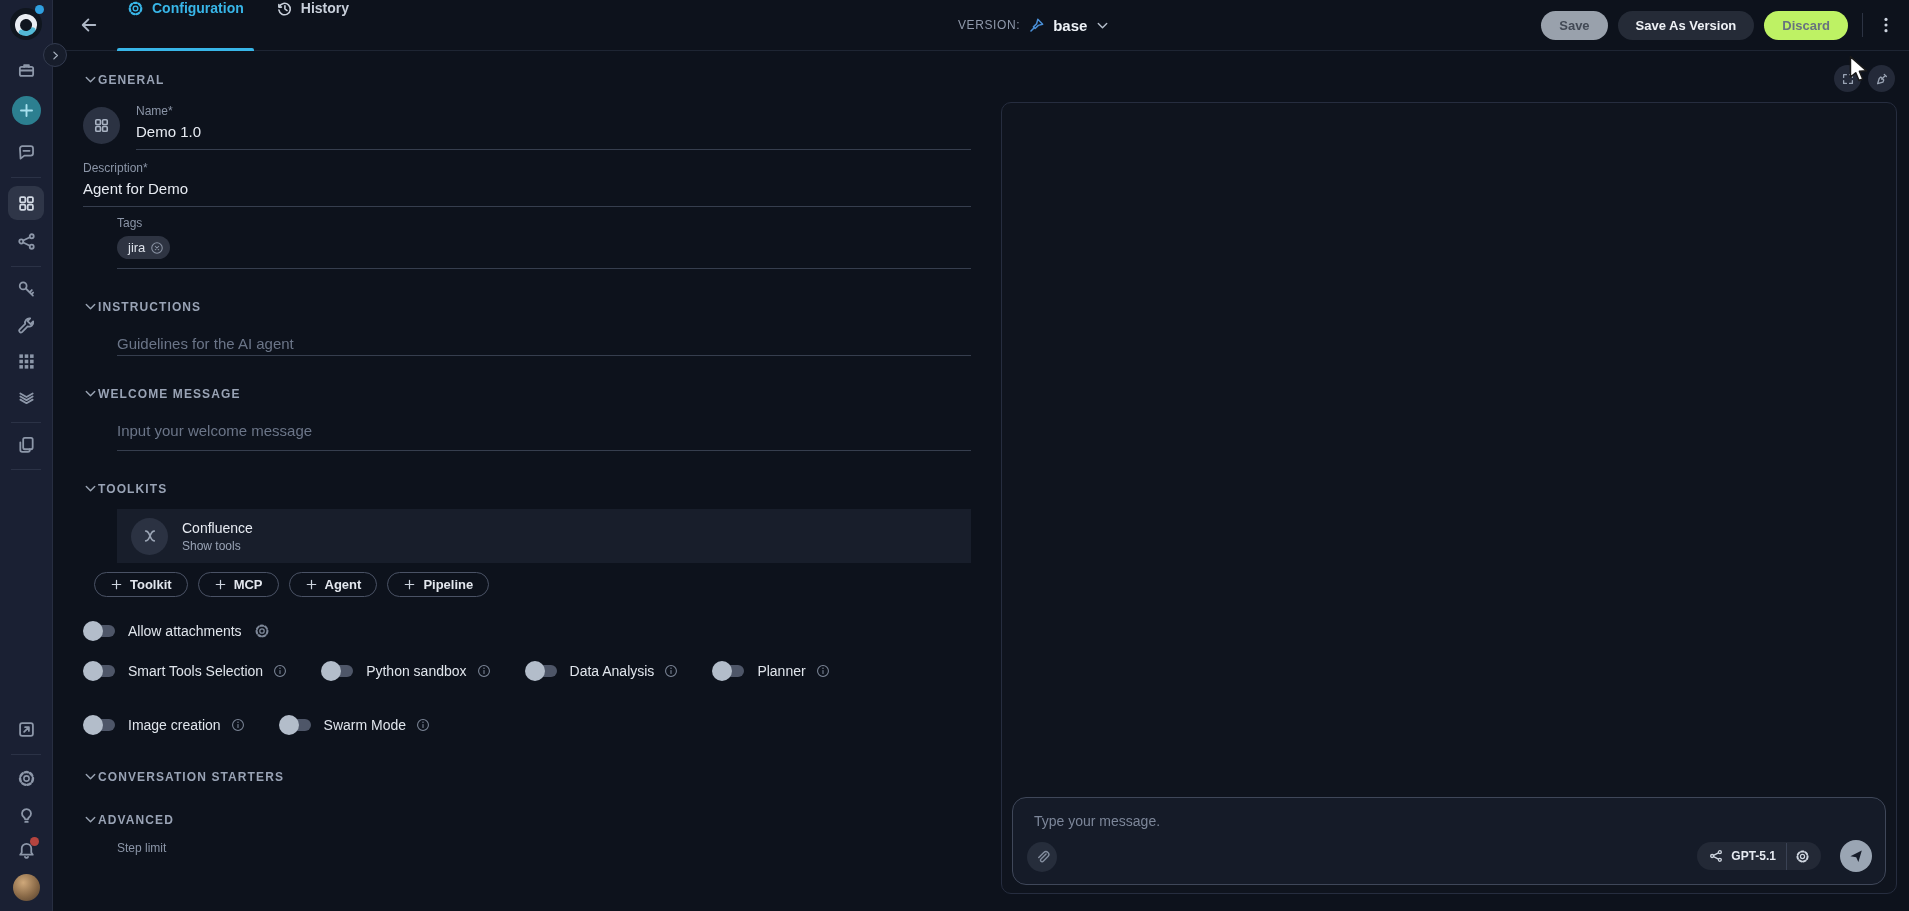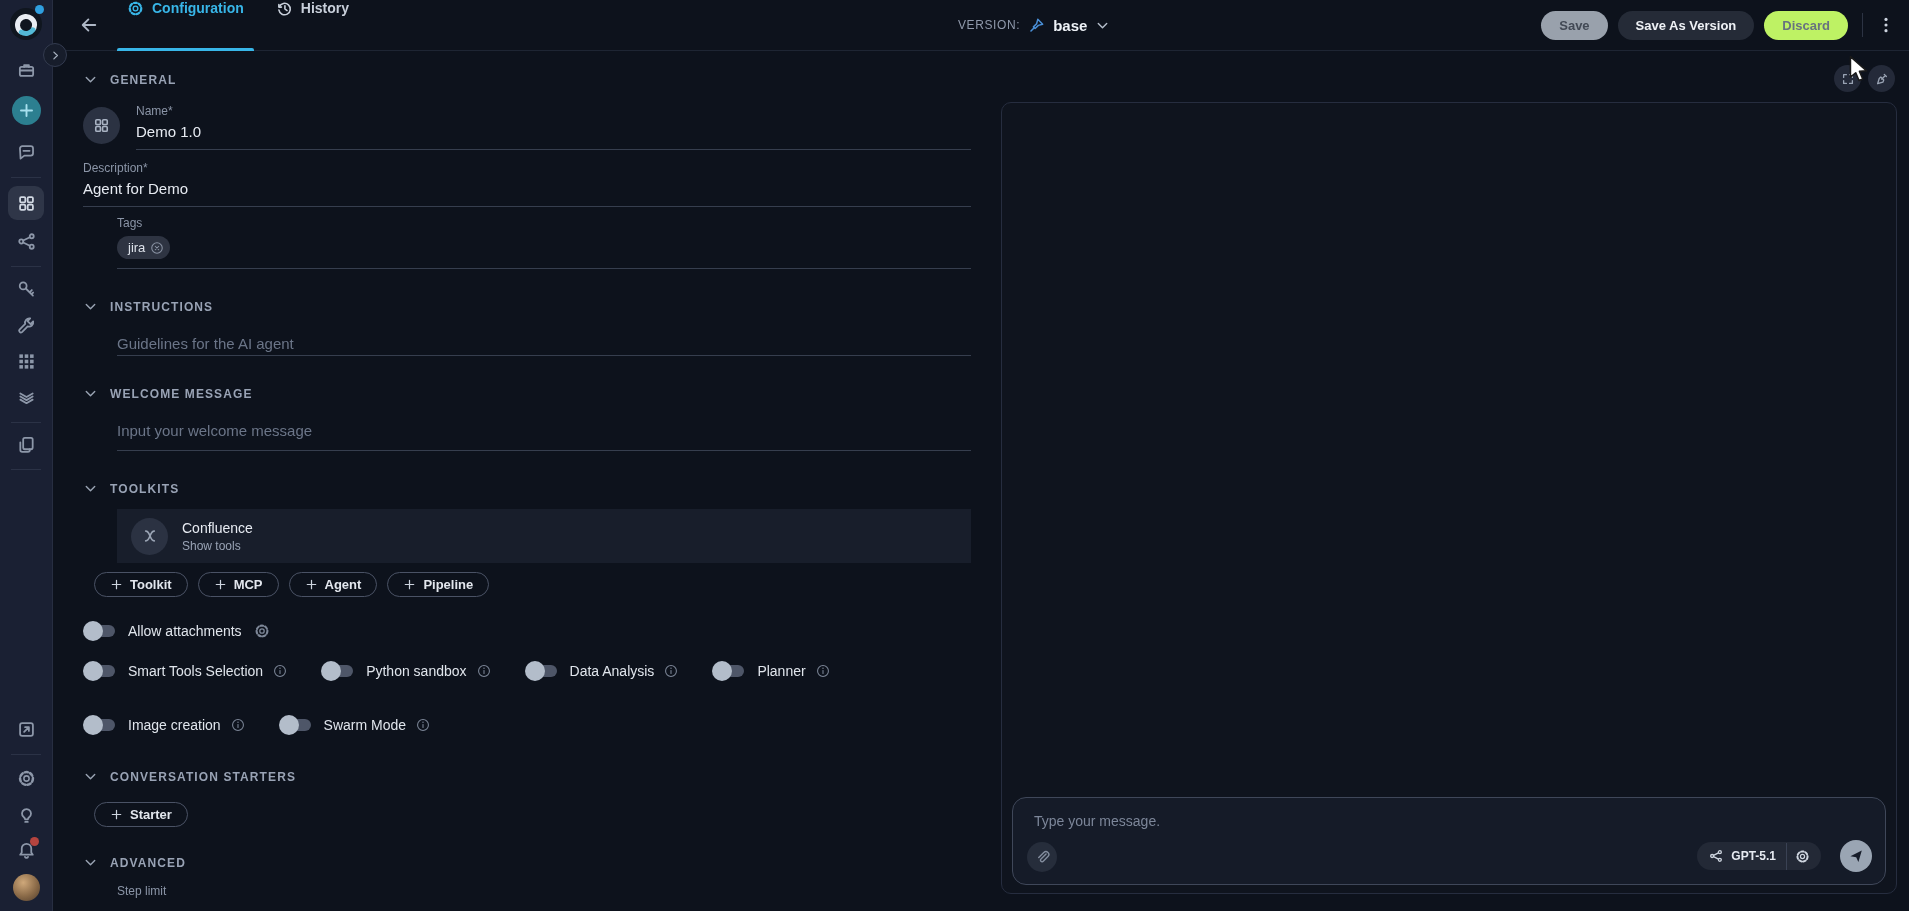--- a/index.html
+++ b/index.html
@@ -44,21 +44,21 @@
   .splus svg{width:17px;height:17px;stroke-width:1.8}
   .sdiv{width:30px;height:1px;background:#2b3246;margin-top:10px}
   .sspace{flex:1}
   #avatar{width:27px;height:27px;border-radius:50%;margin:9px 0 10px;background:radial-gradient(circle at 38% 32%,#cfa87a,#8a6a48 55%,#4e3c2c);cursor:pointer}
   .belldot{position:absolute;right:-3px;top:-3px;width:9px;height:9px;border-radius:50%;background:#b5443f}
   #expander{position:absolute;left:43px;top:43px;width:24px;height:24px;border-radius:50%;background:#171d2b;border:1px solid #333b4f;color:#a9b3c1;display:flex;align-items:center;justify-content:center;z-index:3;cursor:pointer}
   #expander svg{width:13px;height:13px}
 
   
   #form{position:absolute;left:83px;top:72px;width:888px}
-  .sec-h{display:flex;align-items:center;gap:12px;color:var(--muted);font-size:12px;font-weight:700;letter-spacing:1.1px;cursor:pointer}
+  .sec-h{display:flex;align-items:center;color:var(--muted);font-size:12px;font-weight:700;letter-spacing:1.1px;cursor:pointer}
   .sec-h svg{width:15px;height:15px;color:#9aa4b4}
   .frow{display:flex;align-items:flex-start}
   .favatar{width:37px;height:37px;border-radius:50%;background:#2b3242;color:#a9b3c3;display:flex;align-items:center;justify-content:center;flex:none;margin-top:3px}
   .favatar svg{width:17px;height:17px}
   .field{flex:1;border-bottom:1px solid var(--line);padding-bottom:9px}
   .flabel{font-size:12px;color:var(--label)}
   .fvalue{font-size:15px;color:var(--txt);margin-top:5px}
   .fph{font-size:15px;color:var(--ph)}
   .chip{display:inline-flex;align-items:center;gap:5px;background:var(--chip);border-radius:12px;height:23px;padding:0 6px 0 11px;font-size:13px;color:#dde2ea;margin-top:6px}
   .chip svg{width:14px;height:14px;color:#8a93a4;cursor:pointer}
@@ -530,28 +530,20 @@
         </svg>
     </div>
   </div>
 
   <div class="sec-h" style="margin-top:34px">
     <svg>
         <use href="#i-chevd"></use>
       </svg>
     <span>CONVERSATION STARTERS</span>
   </div>
-  <div style="margin-top:18px;margin-left:11px">
-    <button class="obtn">
-        <svg>
-          <use href="#i-plus"></use>
-        </svg>
-        <span>Starter</span>
-      </button>
-  </div>
 
   <div class="sec-h" style="margin-top:28px">
     <svg>
         <use href="#i-chevd"></use>
       </svg>
     <span>ADVANCED</span>
   </div>
   <div style="margin-left:34px;margin-top:14px">
     <div class="flabel">Step limit</div>
 

